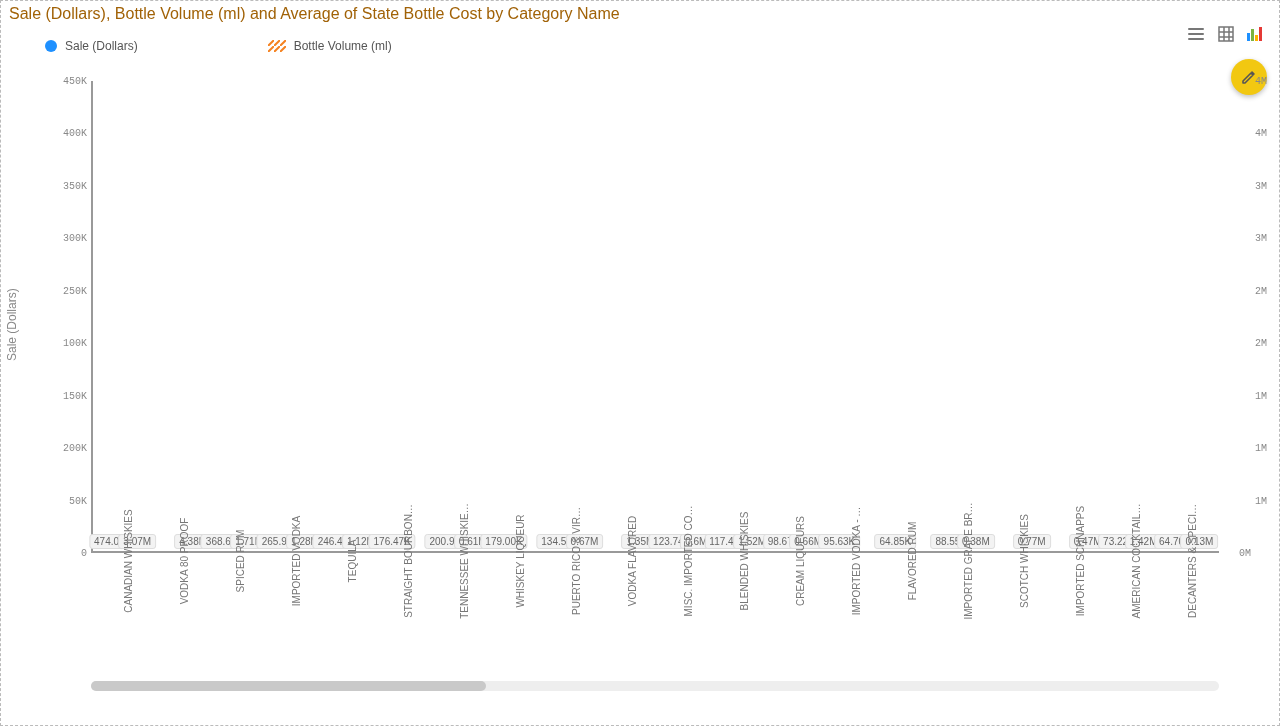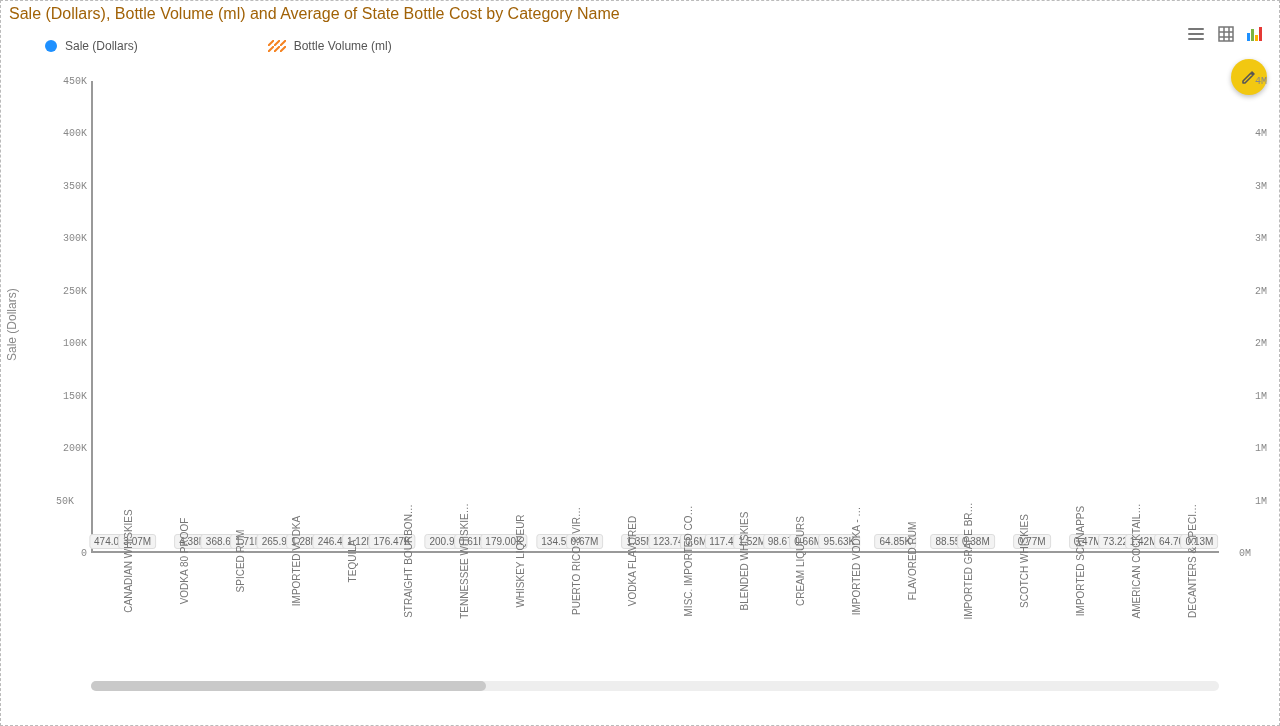--- a/index.html
+++ b/index.html
@@ -86,21 +86,21 @@
       <span>Bottle Volume (ml)</span>
     </div>
   </div>
 
   <div class="yaxis-title-left">Sale (Dollars)</div>
   <div class="yaxis-title-right">Bottle Volume (ml)</div>
 
   <div class="plot">
     <div class="yticks-left" id="ytl">
         <div class="ytick left" style="bottom: 0%;">0</div>
-        <div class="ytick left" style="bottom: 11.1111%; text-align: center;">50K</div>
+        <div class="ytick left" style="bottom: 11.1111%;">50K</div>
         <div class="ytick left" style="bottom: 22.2222%;">200K</div>
         <div class="ytick left" style="bottom: 33.3333%;">150K</div>
         <div class="ytick left" style="bottom: 44.4444%;">100K</div>
         <div class="ytick left" style="bottom: 55.5556%;">250K</div>
         <div class="ytick left" style="bottom: 66.6667%;">300K</div>
         <div class="ytick left" style="bottom: 77.7778%;">350K</div>
         <div class="ytick left" style="bottom: 88.8889%;">400K</div>
         <div class="ytick left" style="bottom: 100%;">450K</div>
       </div>
     <div class="yticks-right" id="ytr">

